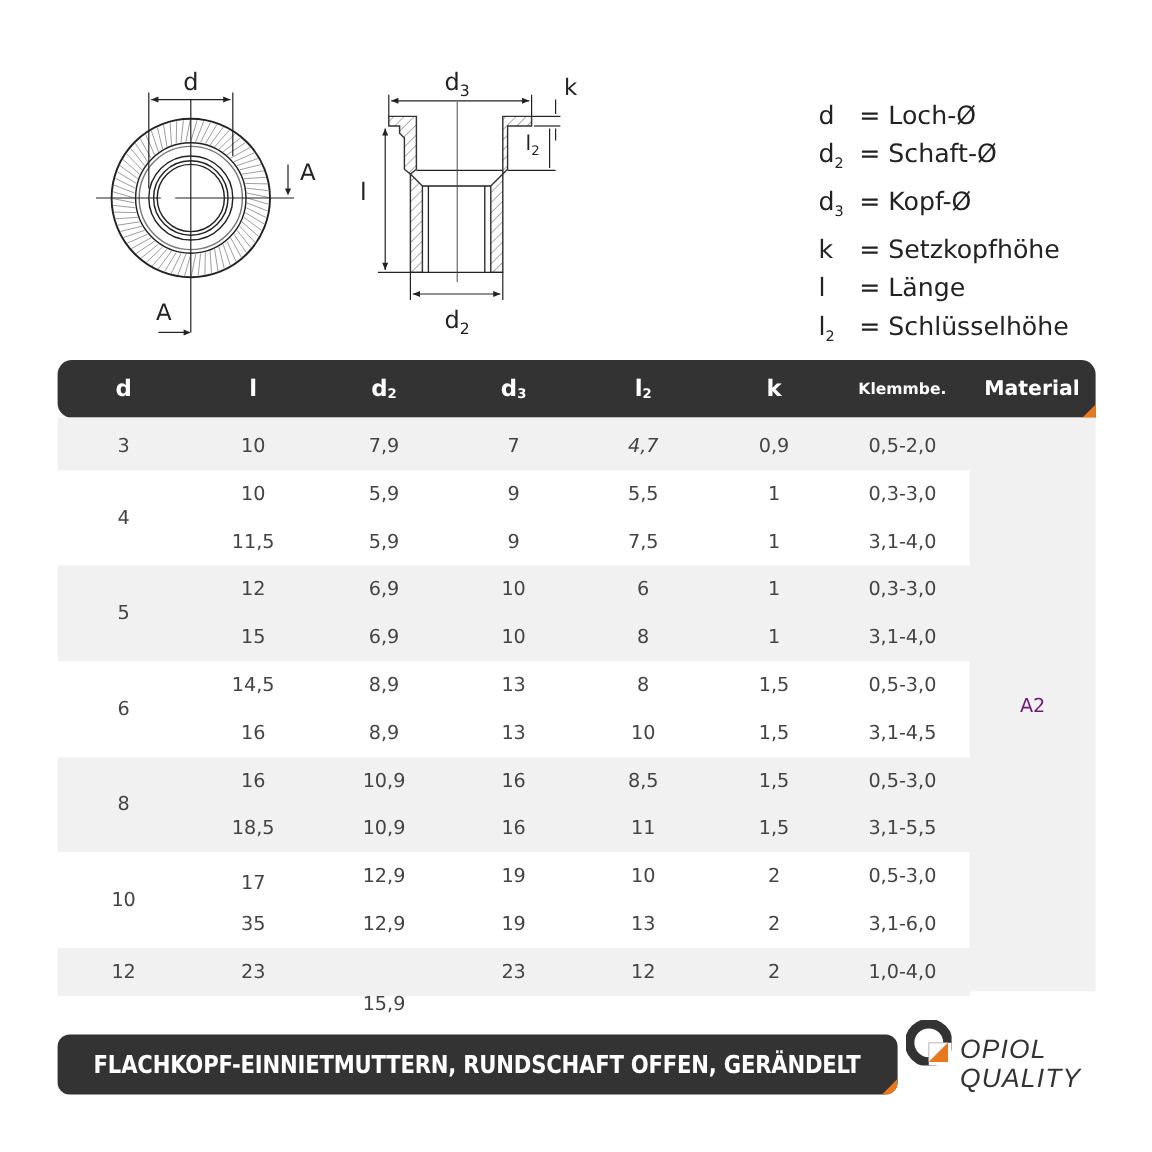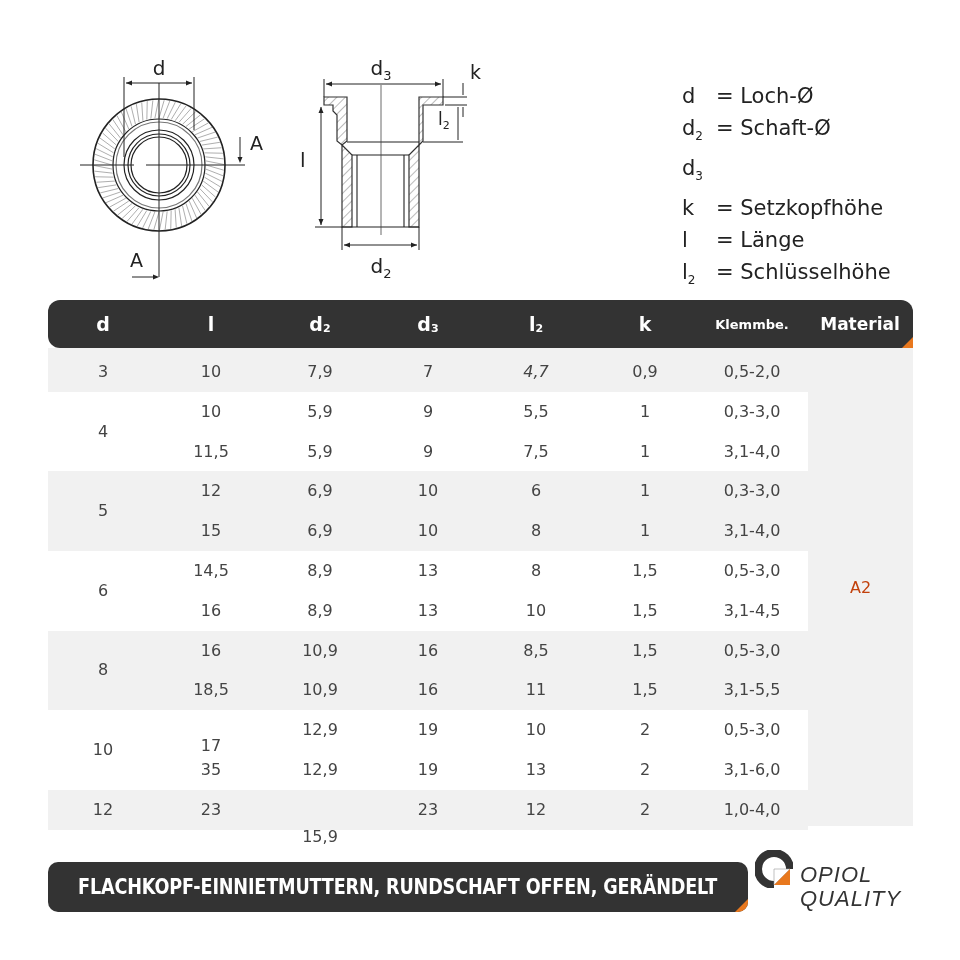--- a/index.html
+++ b/index.html
@@ -22,21 +22,21 @@
   .thead .corner { position: absolute; right: 0; bottom: -1px; width: 0; height: 0; border-left: 12px solid transparent; border-bottom: 12px solid #e8781e; }
   .th { position: absolute; top: 0; height: 48px; display: flex; align-items: center; justify-content: center; font-weight: bold; font-size: 19px; }
   .th sub { font-size: 11px; margin-top: 8px; }
   .th.small { font-size: 13px; }
   .th.material { font-size: 17px; }
 
   .tbody { position: relative; height: 478px; }
   .group { position: absolute; left: 0; width: 760px; }
   .group.gray { background: #f1f1f1; }
   .group.white { background: #ffffff; }
-  .mat-col { position: absolute; left: 760px; top: 0; width: 105px; height: 478px; background: #f1f1f1; display: flex; align-items: center; justify-content: center; font-size: 16px; color: #c2410c; }
+  .mat-col { position: absolute; left: 760px; top: 0; width: 105px; height: 478px; background: #f1f1f1; display: flex; align-items: center; justify-content: center; font-size: 16px; color: #701a75; }
 
   .cell { position: absolute; width: 90px; margin-left: -45px; text-align: center; font-size: 16px; color: #444; height: 40px; line-height: 40px; }
   .cell.d { line-height: 40px; }
 
   
   .banner { position: absolute; left: 48px; top: 862px; width: 700px; height: 50px; background: #333333; border-radius: 10px; color: #fff; display: flex; align-items: center; justify-content: center; font-family: "DejaVu Sans", sans-serif; font-size: 20.5px; letter-spacing: -0.2px; font-weight: bold; transform-origin: left center; }
   .banner .corner { position: absolute; right: 0; bottom: 0; width: 0; height: 0; border-left: 13px solid transparent; border-bottom: 13px solid #e8781e; border-bottom-right-radius: 10px; }
   .banner span { display: inline-block; transform: scaleX(0.86); white-space: nowrap; }
 
   .logo { position: absolute; left: 755px; top: 850px; width: 160px; height: 64px; font-style: italic; }
@@ -217,20 +217,21 @@
     <div class="legend-row">
       <span class="legend-sym"><span>d</span></span>
       <span class="legend-def">= Loch-Ø</span>
     </div>
     <div class="legend-row">
       <span class="legend-sym"><span>d</span><sub>2</sub></span>
       <span class="legend-def">= Schaft-Ø</span>
     </div>
     <div class="legend-row">
       <span class="legend-sym"><span>d</span><sub>3</sub></span>
+      <span class="legend-def">= Kopf-Ø</span>
     </div>
     <div class="legend-row">
       <span class="legend-sym"><span>k</span></span>
       <span class="legend-def">= Setzkopfhöhe</span>
     </div>
     <div class="legend-row">
       <span class="legend-sym"><span>l</span></span>
       <span class="legend-def">= Länge</span>
     </div>
     <div class="legend-row">
@@ -275,21 +276,21 @@
         <div class="cell d" style="left: 55px; top: -0.1px;">12</div>
         <div class="cell" style="left: 163px; top: 0px;">23</div>
         <div class="cell" style="left: 272px; top: 0px; margin-top: 27px;">15,9</div>
         <div class="cell" style="left: 380px; top: 0px;">23</div>
         <div class="cell" style="left: 488px; top: 0px;">12</div>
         <div class="cell" style="left: 597px; top: 0px;">2</div>
         <div class="cell" style="left: 704px; top: 0px;">1,0-4,0</div>
       </div>
       <div class="group white" style="top: 362.2px; height: 79.6px;">
         <div class="cell d" style="left: 55px; top: 19.8px;">10</div>
-        <div class="cell" style="left: 163px; top: 16px;">17</div>
+        <div class="cell" style="left: 163px; top: 6px;">17</div>
         <div class="cell" style="left: 272px; top: 0px;">12,9</div>
         <div class="cell" style="left: 380px; top: 0px;">19</div>
         <div class="cell" style="left: 488px; top: 0px;">10</div>
         <div class="cell" style="left: 597px; top: 0px;">2</div>
         <div class="cell" style="left: 704px; top: 0px;">0,5-3,0</div>
         <div class="cell" style="left: 163px; top: 39.8px;">35</div>
         <div class="cell" style="left: 272px; top: 39.8px;">12,9</div>
         <div class="cell" style="left: 380px; top: 39.8px;">19</div>
         <div class="cell" style="left: 488px; top: 39.8px;">13</div>
         <div class="cell" style="left: 597px; top: 39.8px;">2</div>

